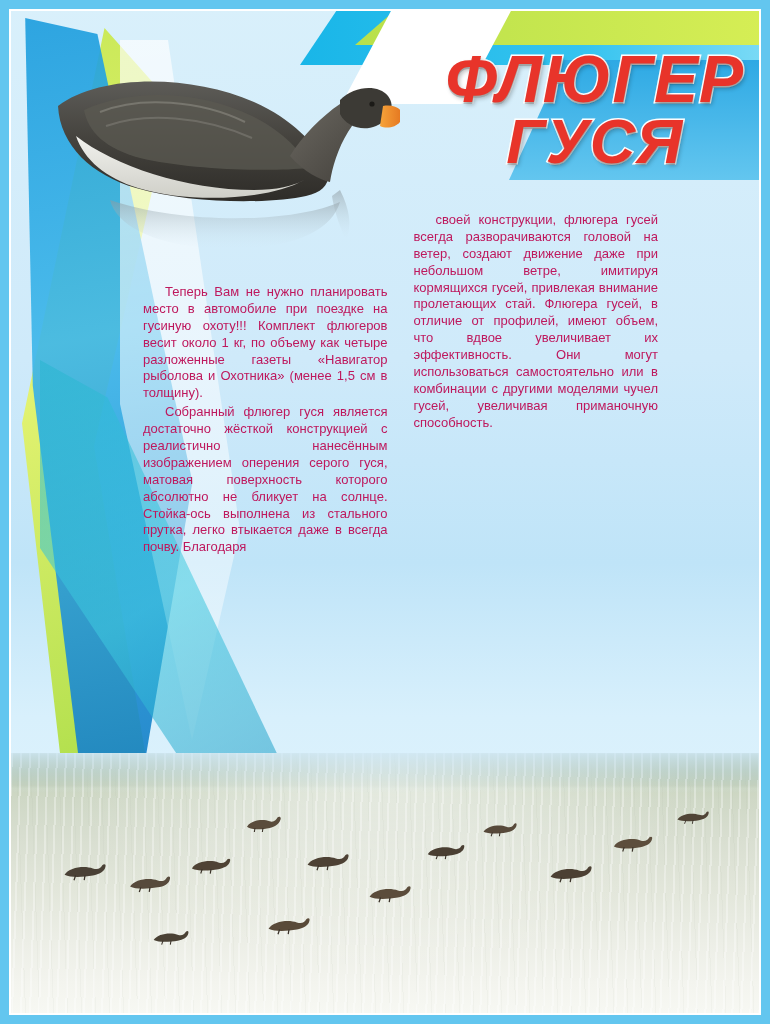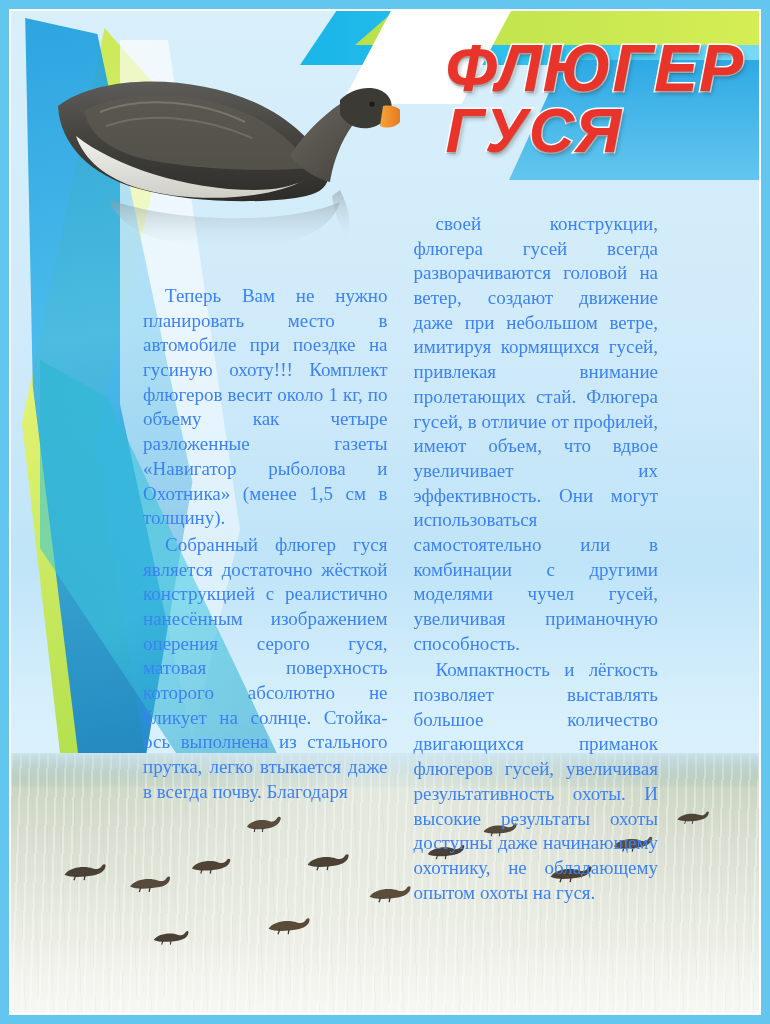--- a/index.html
+++ b/index.html
@@ -104,23 +104,23 @@
     left: 40px; top: 40px;
     width: 360px; height: 230px;
     z-index: 10;
   }
   .goose-wrap svg { width: 100%; height: 100%; display: block; }
 
   
   .title {
     position: absolute;
     right: 26px;
-    top: 37px;
+    top: 48px;
     z-index: 20;
-    text-align: left;
+    text-align: center;
     line-height: .96;
   }
   .title-line {
     font-family: "Liberation Sans", sans-serif;
     font-weight: bold;
     font-style: italic;
     font-size: 66px;
     letter-spacing: 1px;
     color: #e8342a;
     -webkit-text-stroke: 3px #ffffff;
@@ -140,24 +140,24 @@
     z-index: 25;
     display: flex;
     gap: 26px;
   }
   .col {
     width: 257px;
   }
   .col.left { padding-top: 72px; margin-left: 25px; }
   .col p {
     margin: 0 0 2px 0;
-    font-family: Liberation Serif, serif;
-    font-size: 19px;
+    font-family: Liberation Sans, sans-serif;
+    font-size: 13px;
     line-height: 1.30;
-    color: #3b82f6;
+    color: #be185d;
     text-align: justify;
     text-indent: 22px;
     hyphens: auto;
   }
   .col.left p { text-align: justify; }
 
   
   .photo {
     position: absolute;
     left: 11px;
@@ -271,21 +271,20 @@
     <div class="title-line second">ГУСЯ</div>
   </div>
 
   <div class="columns">
     <div class="col left">
       <p>Теперь Вам не нужно планировать место в автомобиле при поездке на гусиную охоту!!! Комплект флюгеров весит около 1 кг, по объему как четыре разложенные газеты «Навигатор рыболова и Охотника» (менее 1,5 см в толщину).</p>
       <p>Собранный флюгер гуся является достаточно жёсткой конструкцией с реалистично нанесённым изображением оперения серого гуся, матовая поверхность которого абсолютно не бликует на солнце. Стойка-ось выполнена из стального прутка, легко втыкается даже в всегда почву. Благодаря</p>
     </div>
     <div class="col right">
       <p>своей конструкции, флюгера гусей всегда разворачиваются головой на ветер, создают движение даже при небольшом ветре, имитируя кормящихся гусей, привлекая внимание пролетающих стай. Флюгера гусей, в отличие от профилей, имеют объем, что вдвое увеличивает их эффективность. Они могут использоваться самостоятельно или в комбинации с другими моделями чучел гусей, увеличивая приманочную способность.</p>
-      <p>Компактность и лёгкость позволяет выставлять большое количество двигающихся приманок флюгеров гусей, увеличивая результативность охоты. И высокие результаты охоты доступны даже начинающему охотнику, не обладающему опытом охоты на гуся.</p>
     </div>
   </div>
 
   <div class="photo">
     <div class="treeline"></div>
     <div class="haze"></div>
     <div class="snowtex"></div>
 
     <div class="goose-sil" style="left:48px; top:106px; width:52px;">
       <svg viewBox="0 0 60 28">

